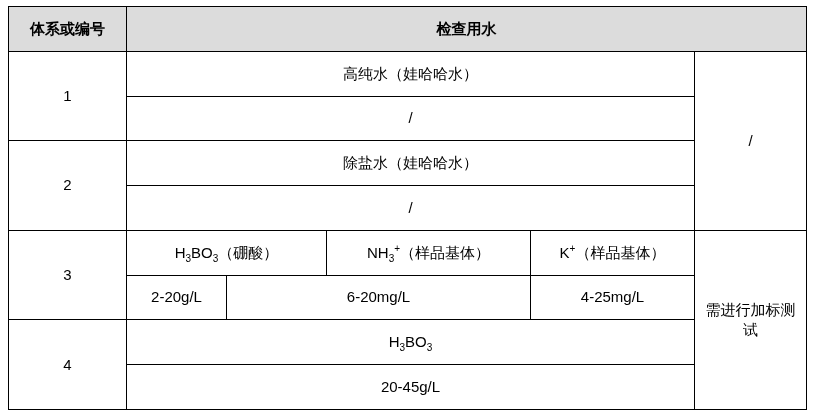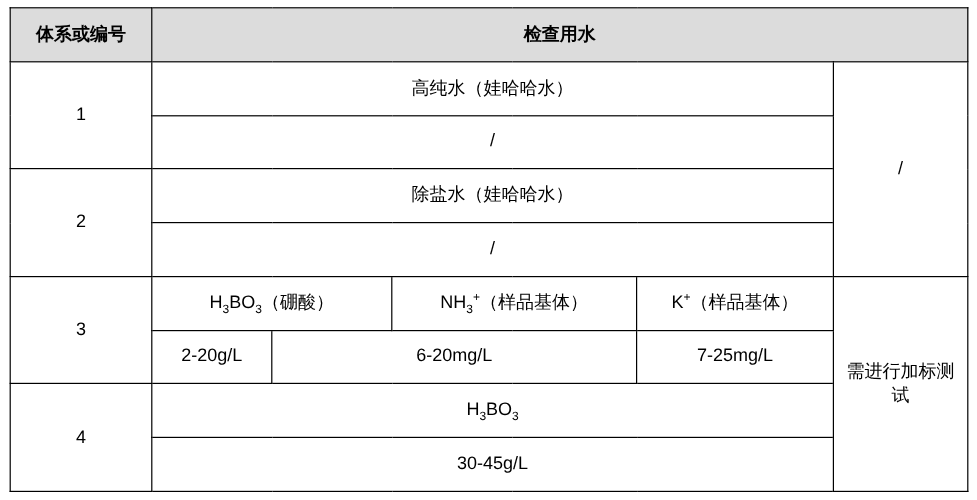--- a/index.html
+++ b/index.html
@@ -114,28 +114,28 @@
         </td>
         <td class="formula">
           <span>K</span><span class="sup">+</span><span>（样品基体）</span>
         </td>
         <td class="lastcol" rowspan="4">需进行加标测试</td>
       </tr>
 
       <tr>
         <td>2-20g/L</td>
         <td colspan="3">6-20mg/L</td>
-        <td>7-25mg/L</td>
+        <td>4-25mg/L</td>
       </tr>
 
       <tr>
         <td class="idnum" rowspan="2">4</td>
         <td colspan="5" class="formula">
           <span>H</span><span class="sub">3</span><span>BO</span><span class="sub">3</span>
         </td>
       </tr>
 
       <tr>
-        <td colspan="5">30-45g/L</td>
+        <td colspan="5">20-45g/L</td>
       </tr>
     </tbody>
   </table>
 </div>
 
 </body></html>

